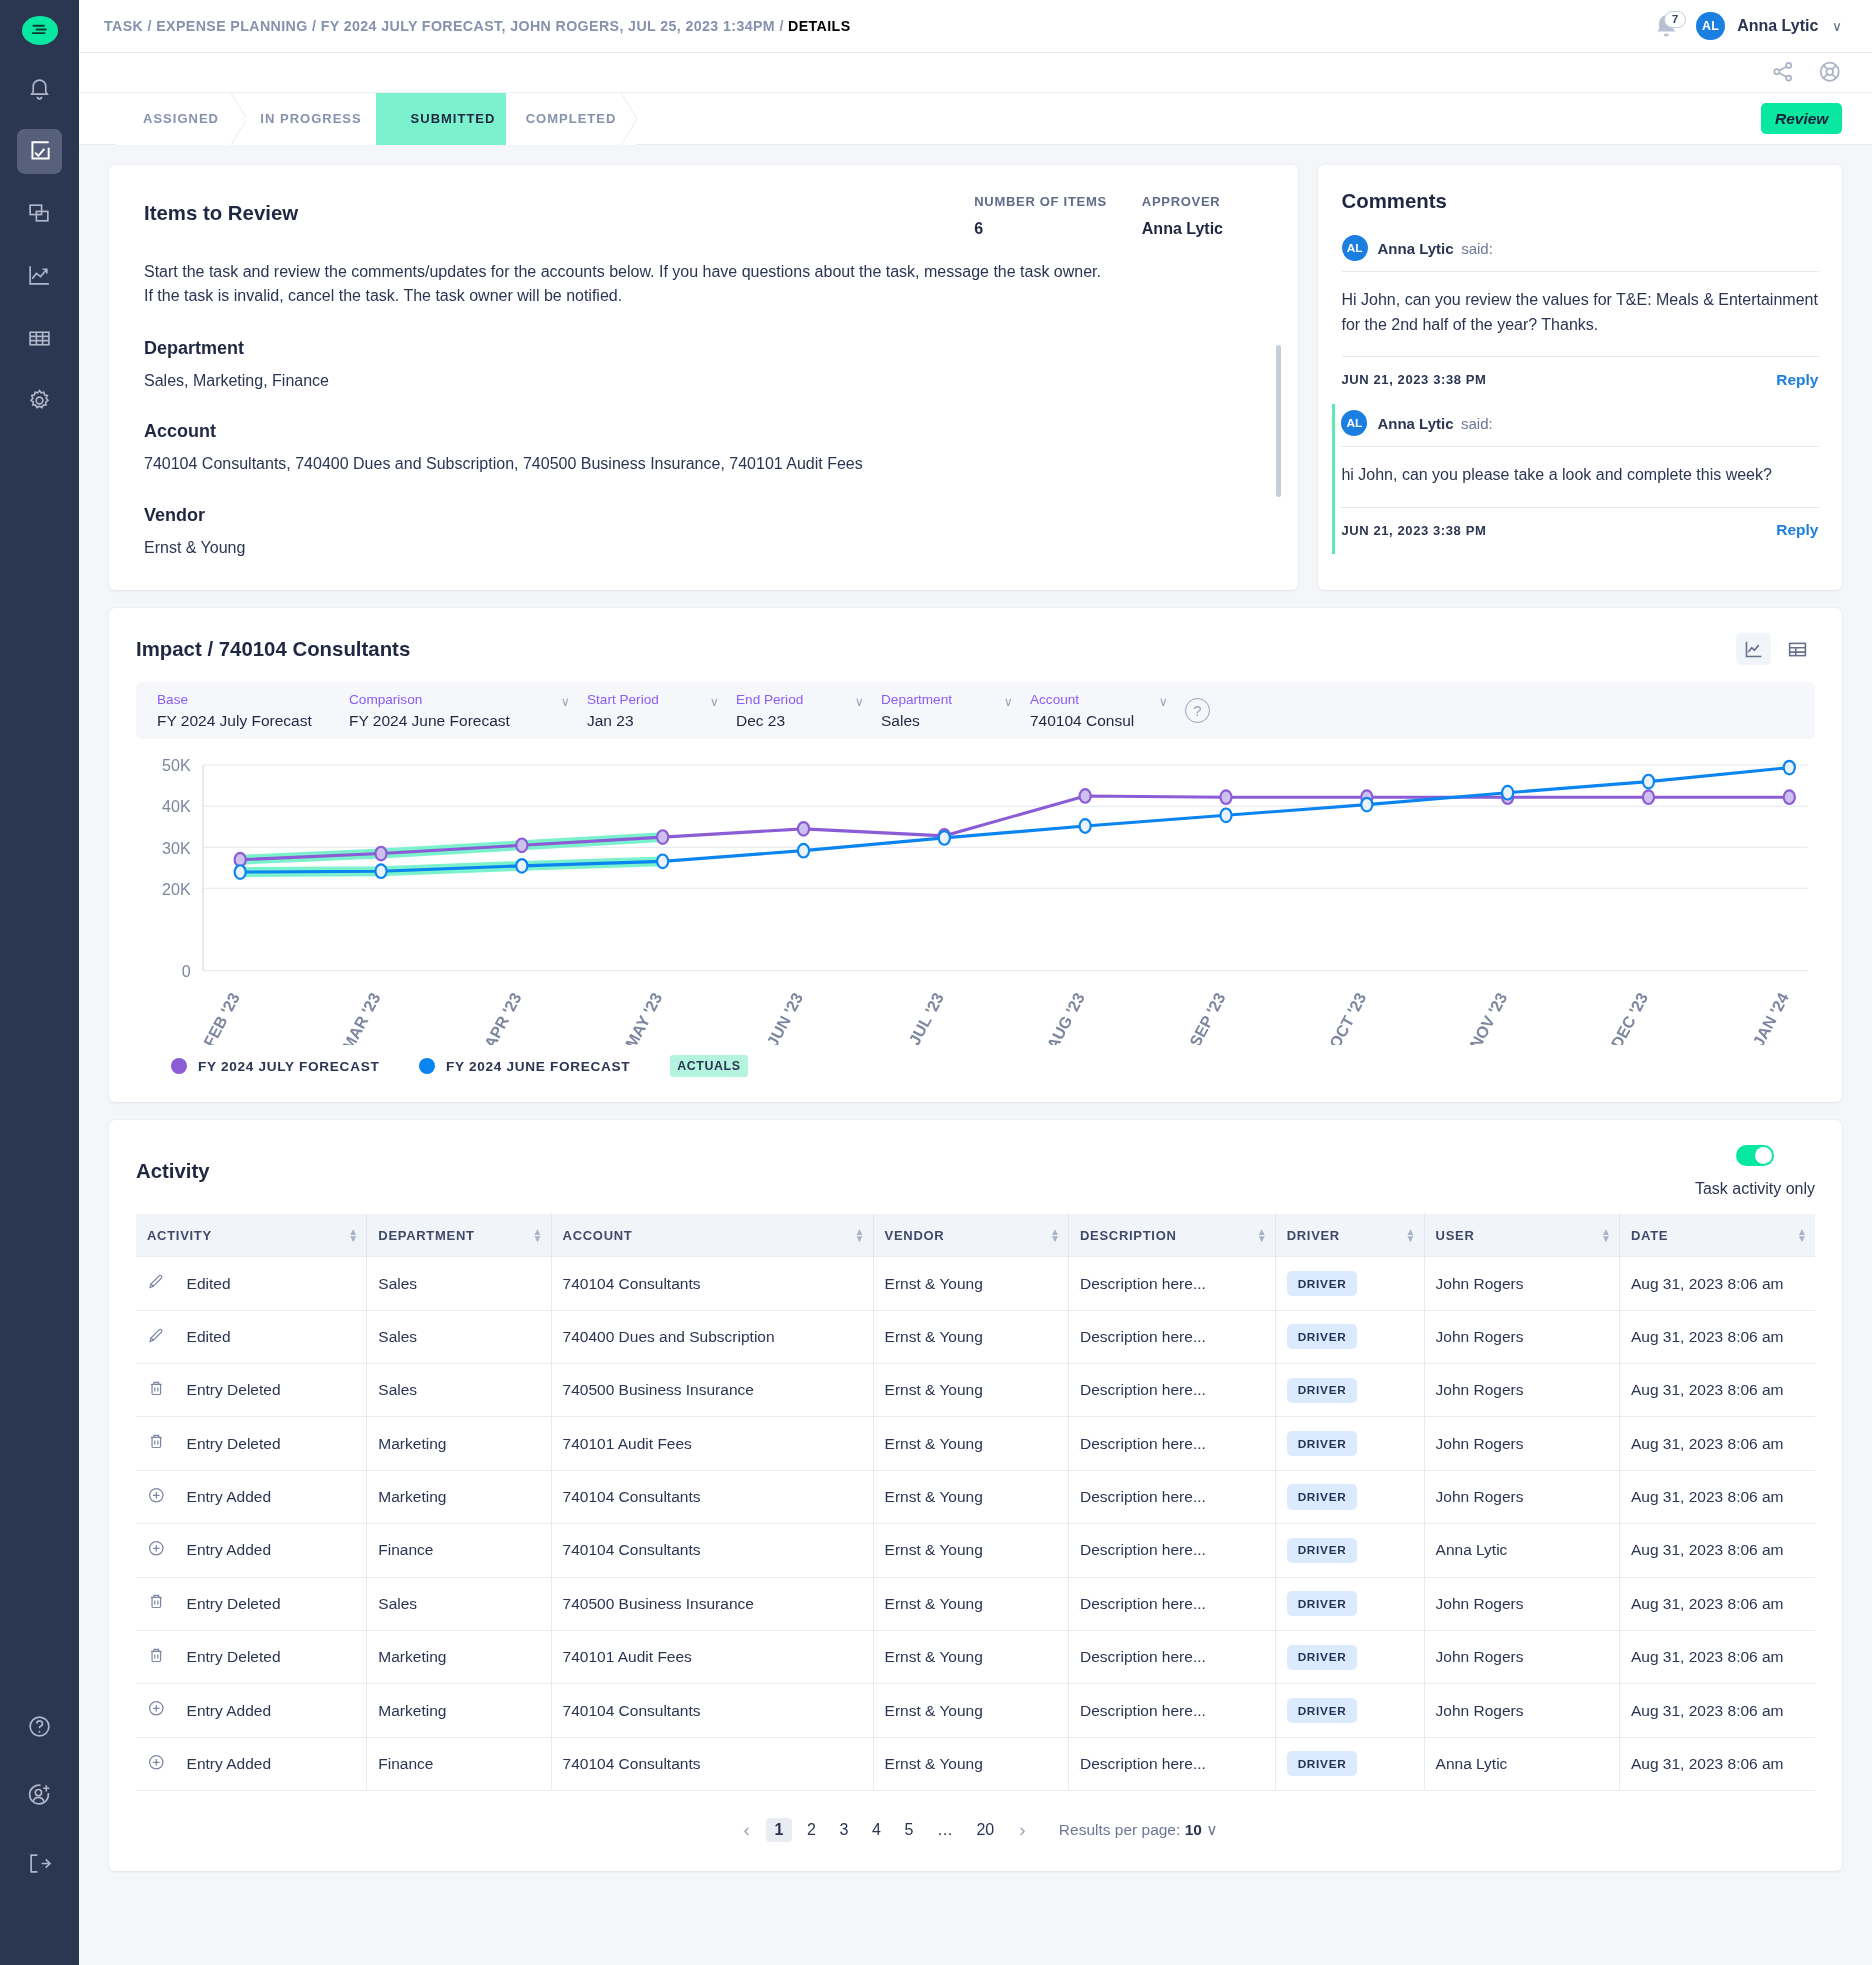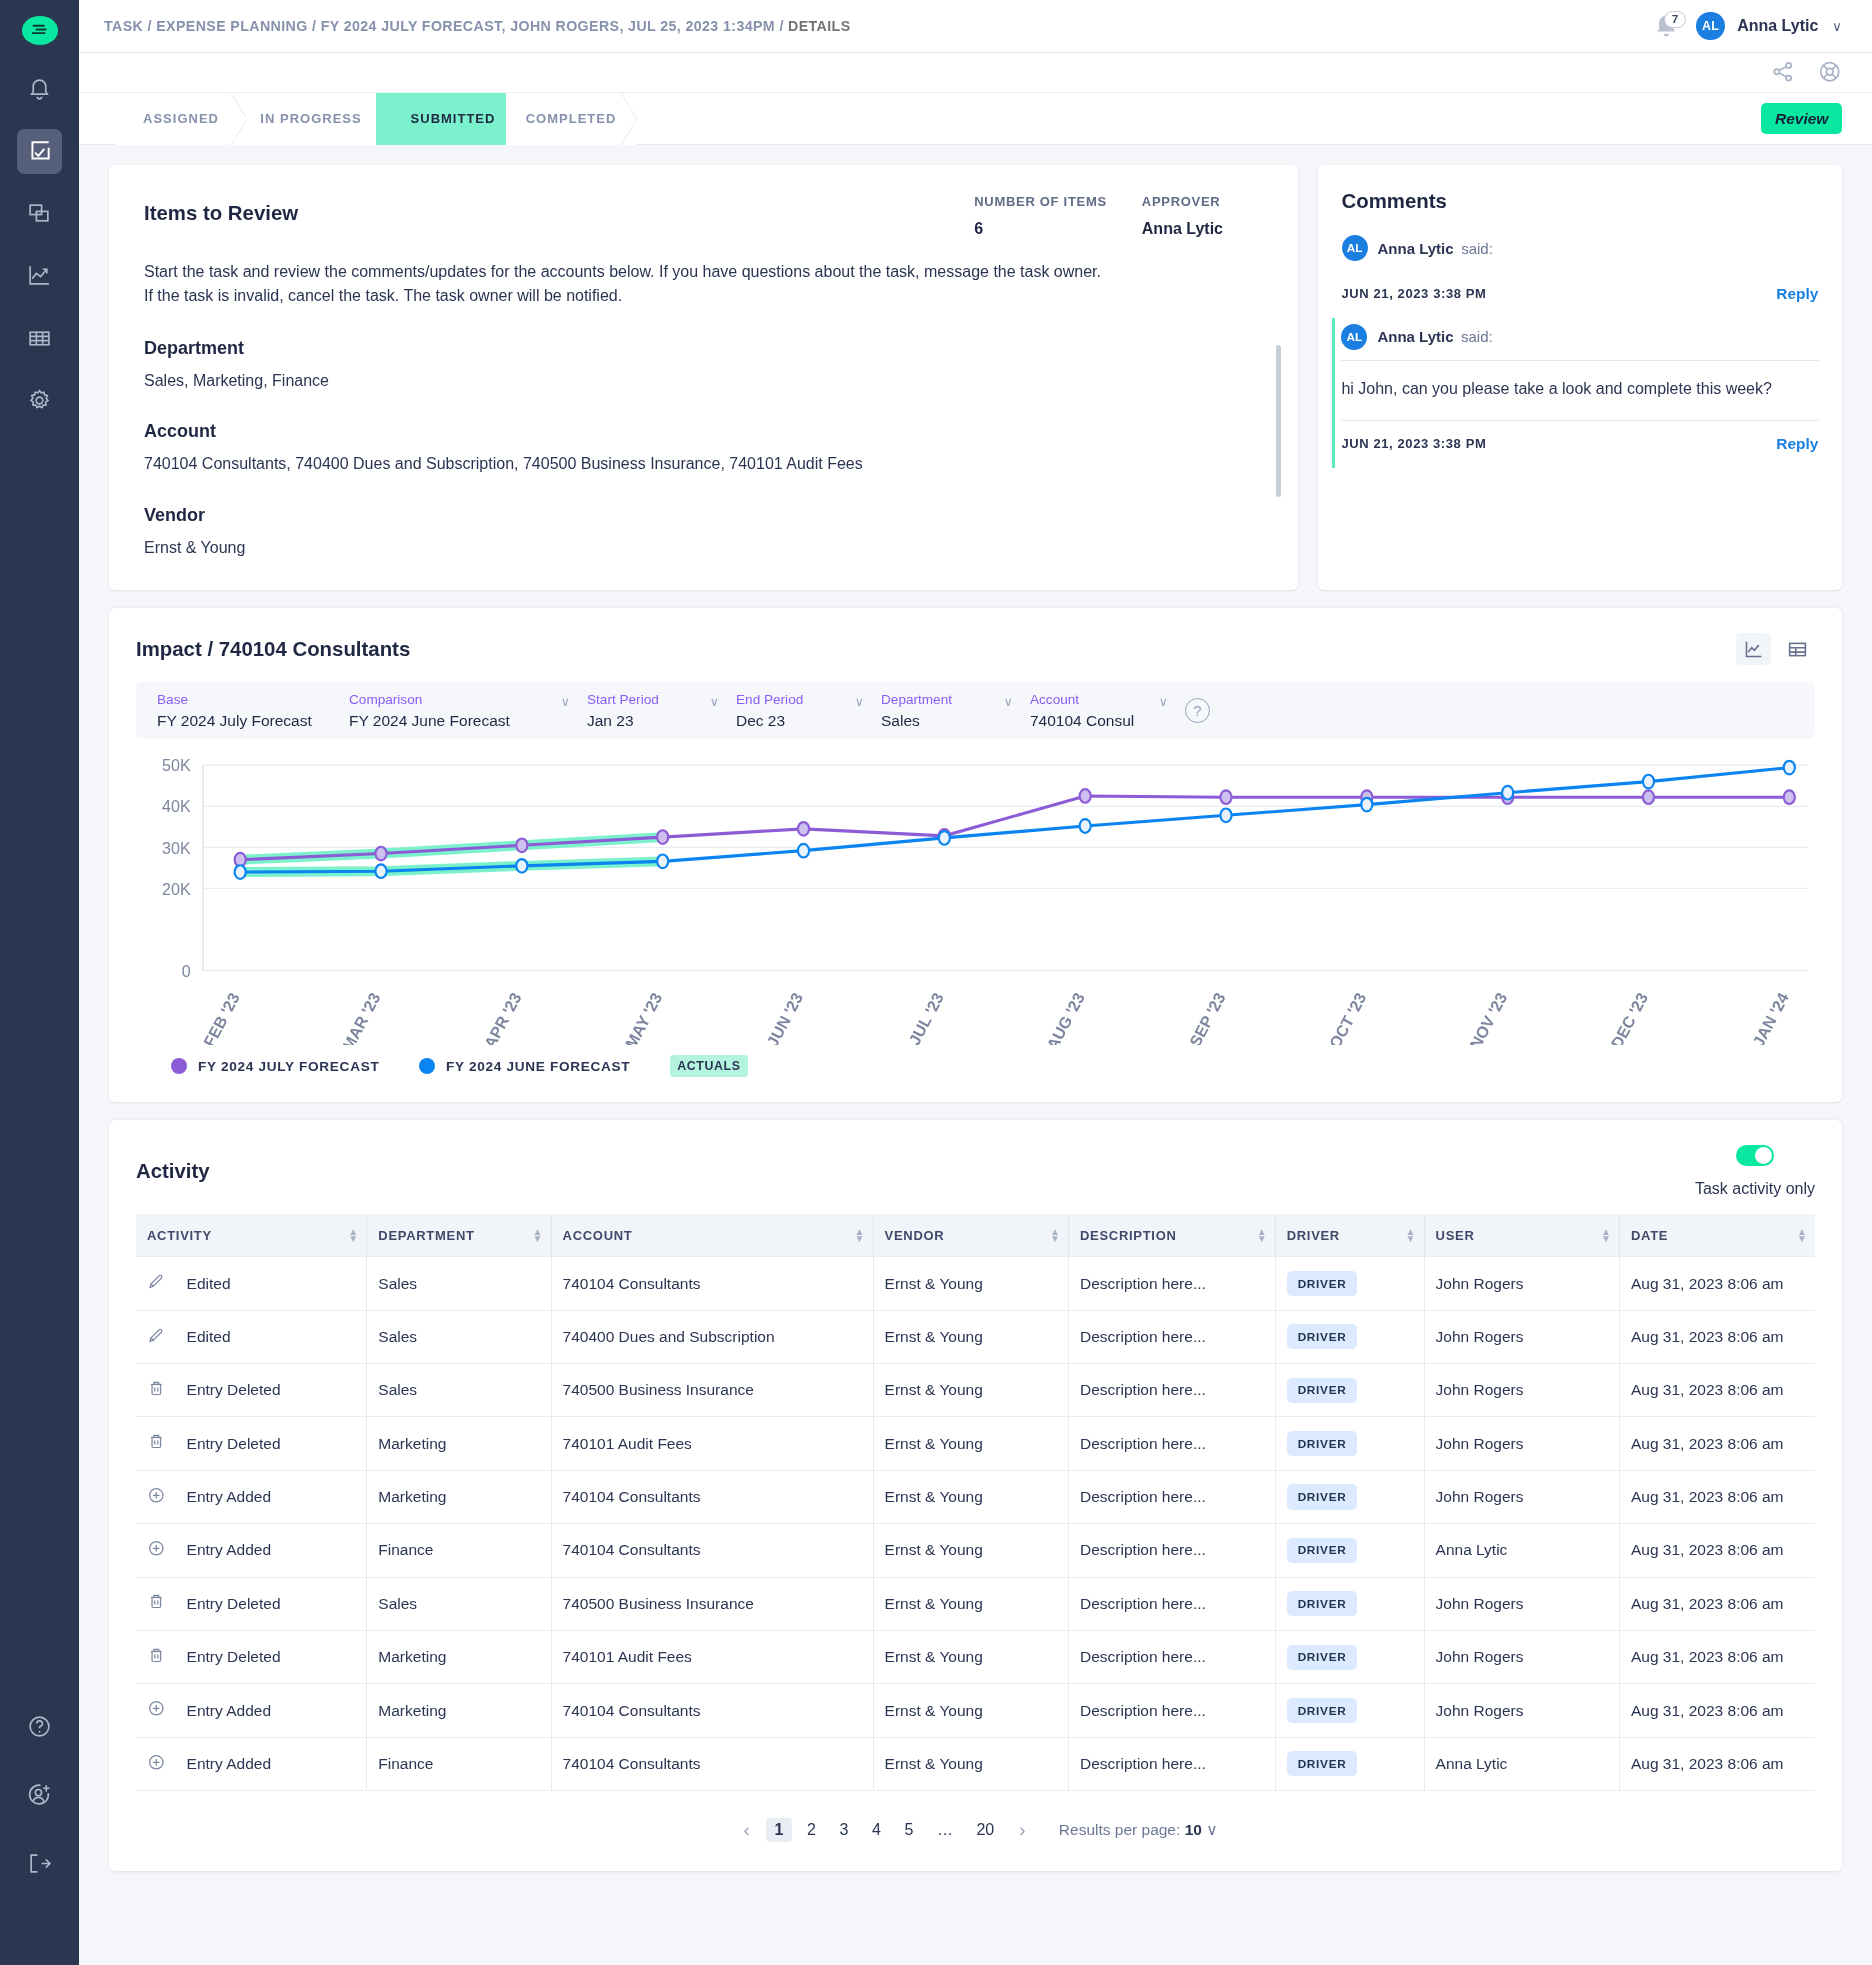--- a/index.html
+++ b/index.html
@@ -39,21 +39,21 @@
 
   
   .topbar {
     height: 53px; background: #ffffff; display: flex; align-items: center;
     padding: 0 30px 0 25px; border-bottom: 0.6px solid #e7eaf0;
   }
   .crumbs {
     font-size: 14.2px; letter-spacing: 0.4px; color: #8691ad; font-weight: 600;
     white-space: nowrap;
   }
-  .crumbs .cur { color: #737373; font-weight: 800; }
+  .crumbs .cur { color: #000000; font-weight: 800; }
   .topbar-right { margin-left: auto; display: flex; align-items: center; gap: 8.7px; }
   .bell-wrap { position: relative; width: 36px; height: 32px; display:flex; align-items:center;}
   .badge {
     position: absolute; top: 1.2px; left: 12.4px;
     background: #ffffff; border: 1.2px solid #c3cad8; color: #3c4764;
     border-radius: 8.7px; font-size: 11.8px; font-weight: 700;
     padding: 0.6px 6.8px; line-height: 13.6px;
   }
   .avatar {
     width: 28.5px; height: 28.5px; border-radius: 50%; background: #1a7fe0; color: #fff;
@@ -366,20 +366,21 @@
 
         <div class="card card-comments">
           <div class="comments-title">Comments</div>
 
           <div class="comment">
             <div class="c-head">
               <div class="c-avatar">AL</div>
               <div class="c-name">Anna Lytic</div>
               <div class="c-said">said:</div>
             </div>
+            <div class="c-body">Hi John, can you review the values for T&amp;E: Meals &amp; Entertainment for the 2nd half of the year? Thanks.</div>
             <div class="c-foot">
               <div class="c-date">JUN 21, 2023 3:38 PM</div>
               <div class="c-reply">Reply</div>
             </div>
           </div>
 
           <div class="comment highlight">
             <div class="c-head">
               <div class="c-avatar">AL</div>
               <div class="c-name">Anna Lytic</div>

